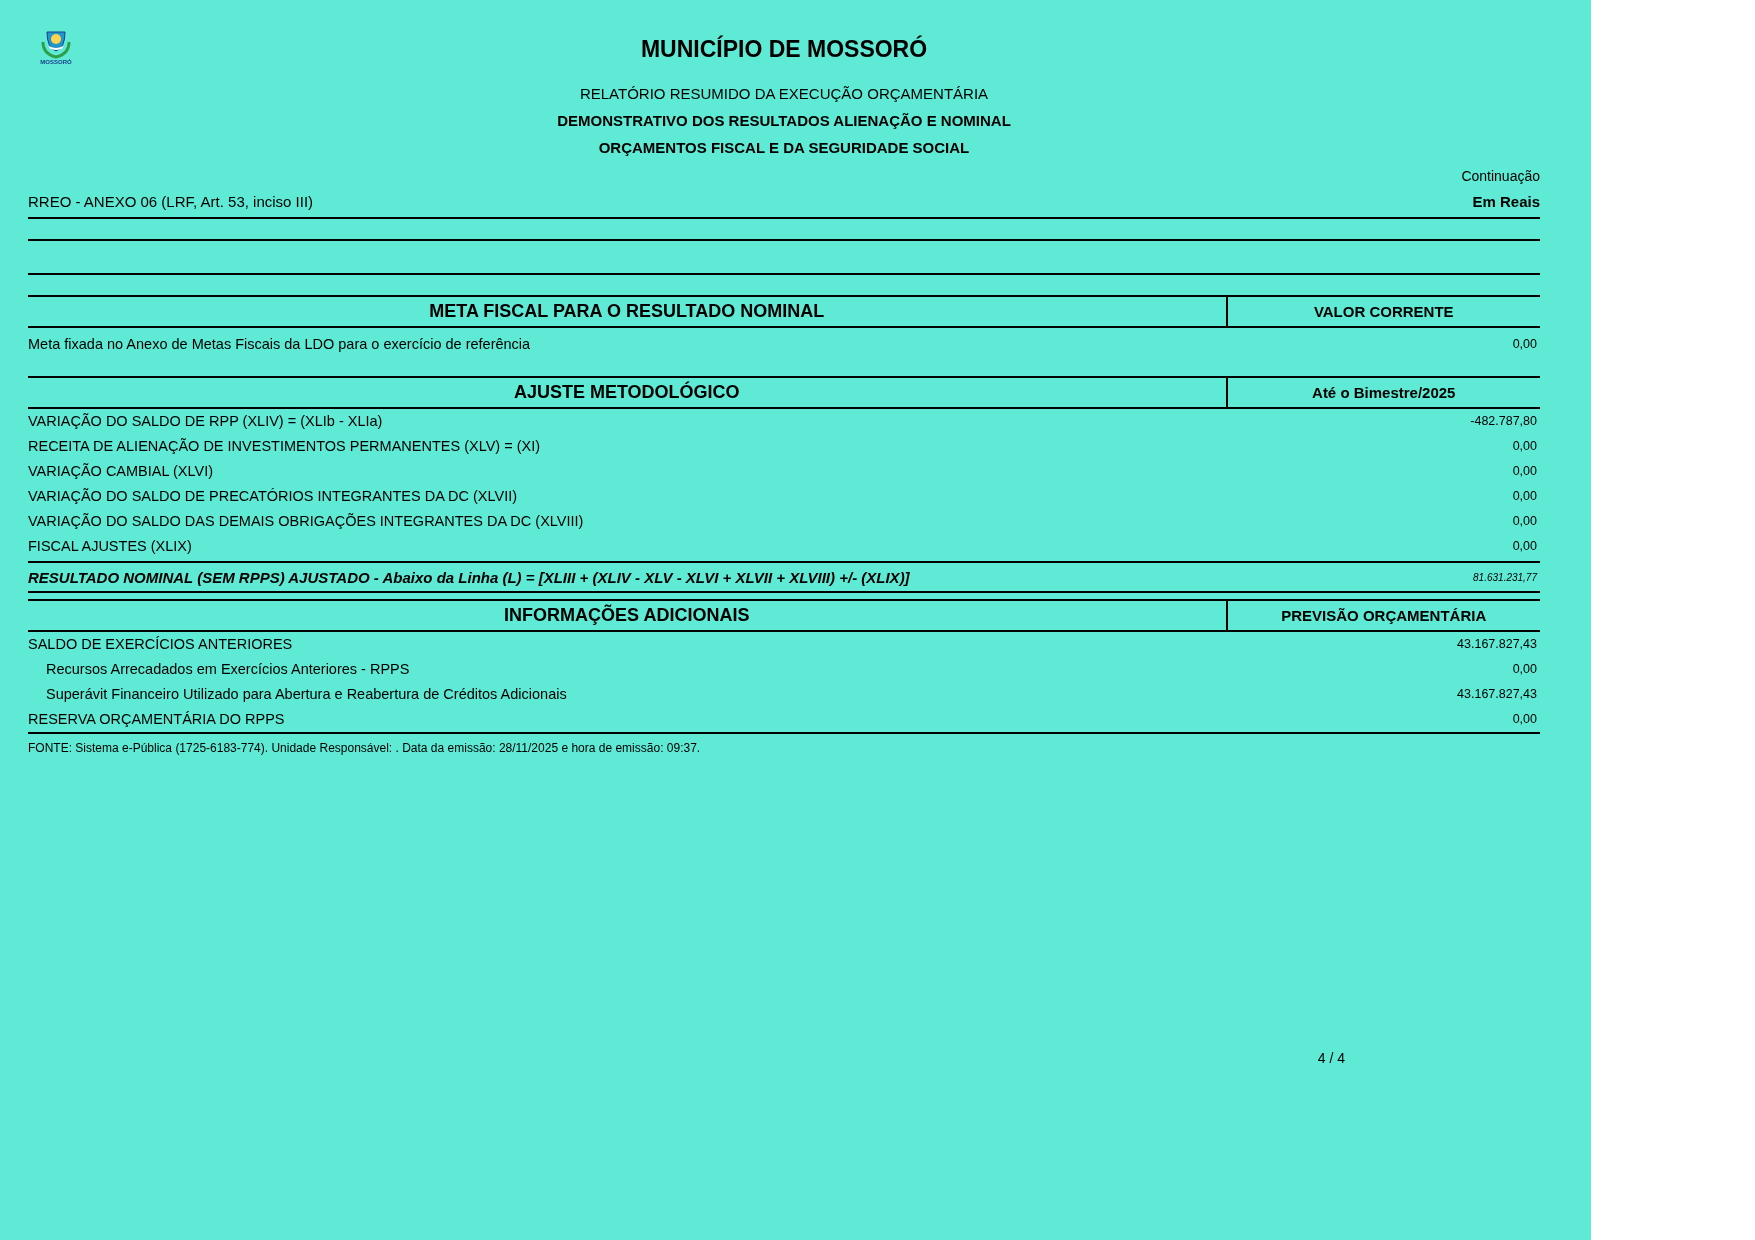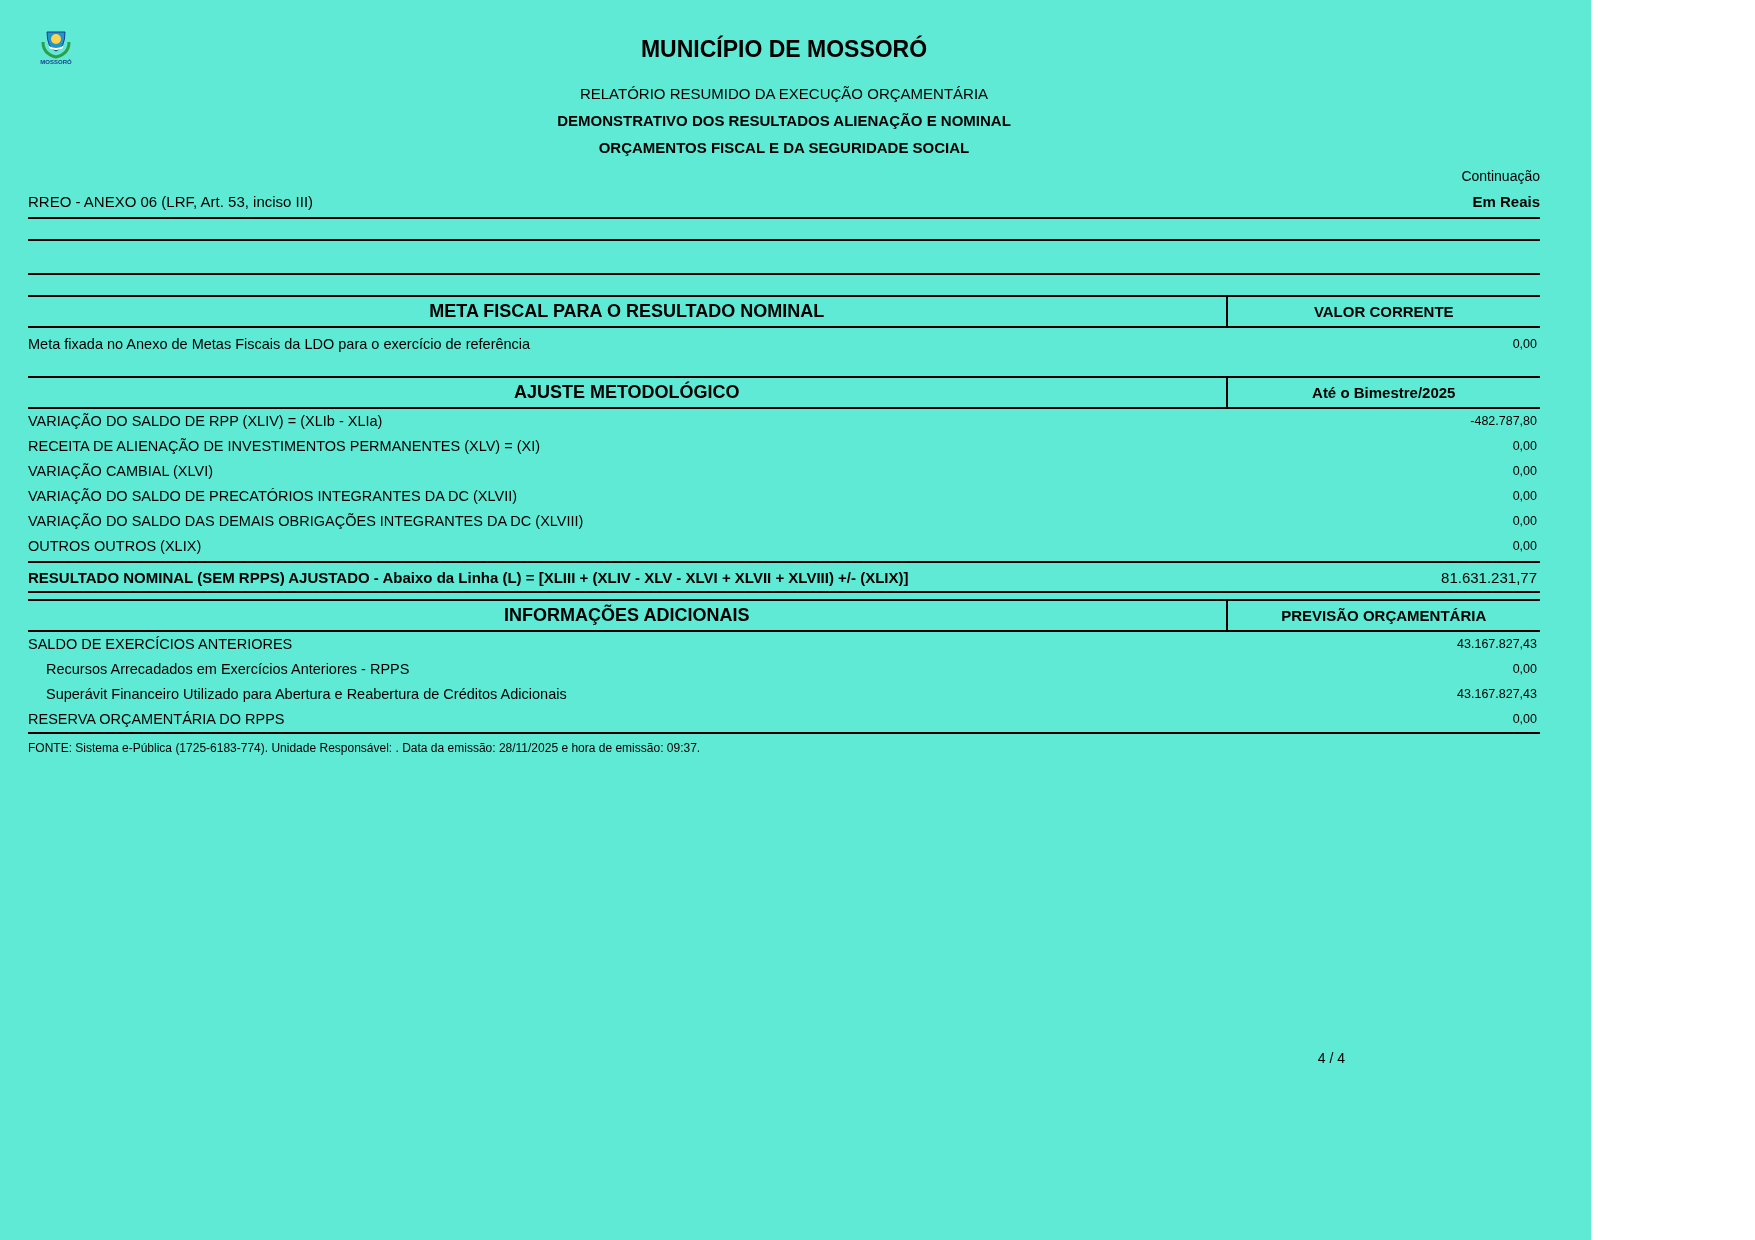--- a/index.html
+++ b/index.html
@@ -50,23 +50,23 @@
     font-size: 14.5px; padding: 4px 0 5px 0; min-height: 16px;
   }
   .row .lbl { white-space: nowrap; }
   .row .val { font-size: 12.5px; padding-right: 3px; white-space: nowrap; }
   .row.first-meta { padding: 8px 0 24px 0; }
   .row.indent .lbl { padding-left: 18px; }
 
   .total-row {
     display: flex; justify-content: space-between; align-items: center;
     border-top: 2px solid #000; border-bottom: 2px solid #000;
-    font-weight: bold; font-size: 15px; height: 28px; margin-top: 2px;
+    font-weight: bold; font-size: 15px; height: 28px; margin-top: 2px; font-style: italic;
   }
-  .total-row .val { font-weight: normal; font-size: 15px; padding-right: 3px; }
+  .total-row .val { font-weight: normal; font-size: 10px; padding-right: 3px; }
   .standalone-row { margin-top: 35px; }
   .tbl.mt-info { margin-top: 6px; }
   .bottom-line { border-top: 2px solid #000; }
 
   .fonte { font-size: 12px; margin-top: 7px; }
 
   .page-number { position: absolute; right: 246px; top: 1050px; font-size: 14px; }
 
   
   .logo svg { display: block; margin: 0 auto; }
@@ -136,21 +136,21 @@
       </div>
       <div class="row">
         <span class="lbl">VARIAÇÃO DO SALDO DE PRECATÓRIOS INTEGRANTES DA DC (XLVII)</span>
         <span class="val">0,00</span>
       </div>
       <div class="row">
         <span class="lbl">VARIAÇÃO DO SALDO DAS DEMAIS OBRIGAÇÕES INTEGRANTES DA DC (XLVIII)</span>
         <span class="val">0,00</span>
       </div>
       <div class="row">
-        <span class="lbl">OUTROS OUTROS (XLIX)</span>
+        <span class="lbl">FISCAL AJUSTES (XLIX)</span>
         <span class="val">0,00</span>
       </div>
       <div class="total-row">
         <span class="lbl">RESULTADO NOMINAL (SEM RPPS) AJUSTADO - Abaixo da Linha (L) = [XLIII + (XLIV - XLV - XLVI + XLVII + XLVIII) +/- (XLIX)]</span>
         <span class="val">81.631.231,77</span>
       </div>
     </div>
 
 
     <div class="tbl mt-info">

